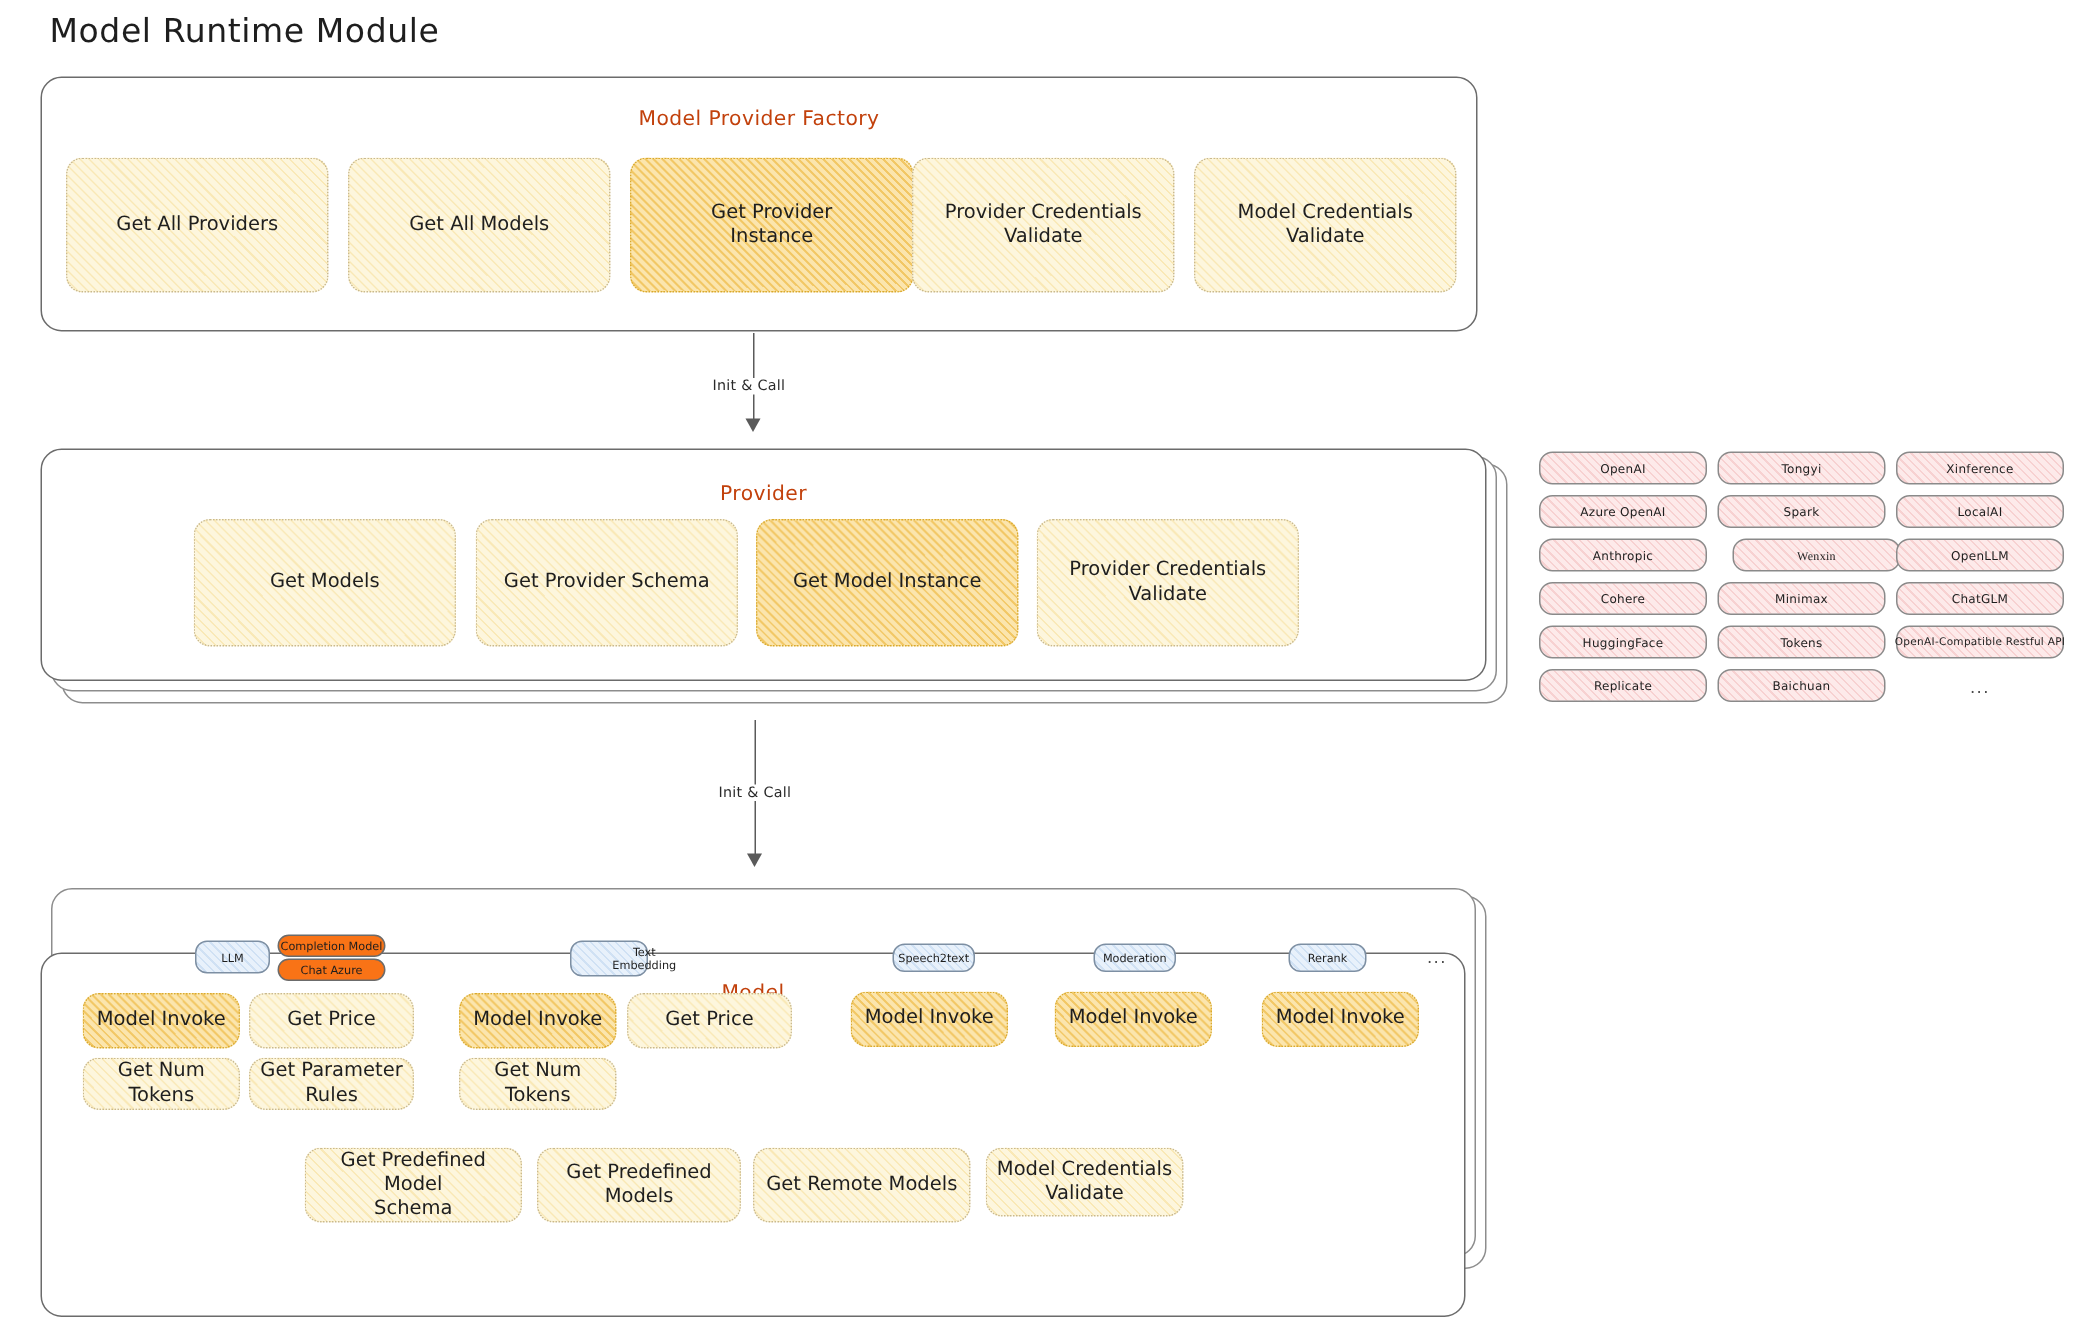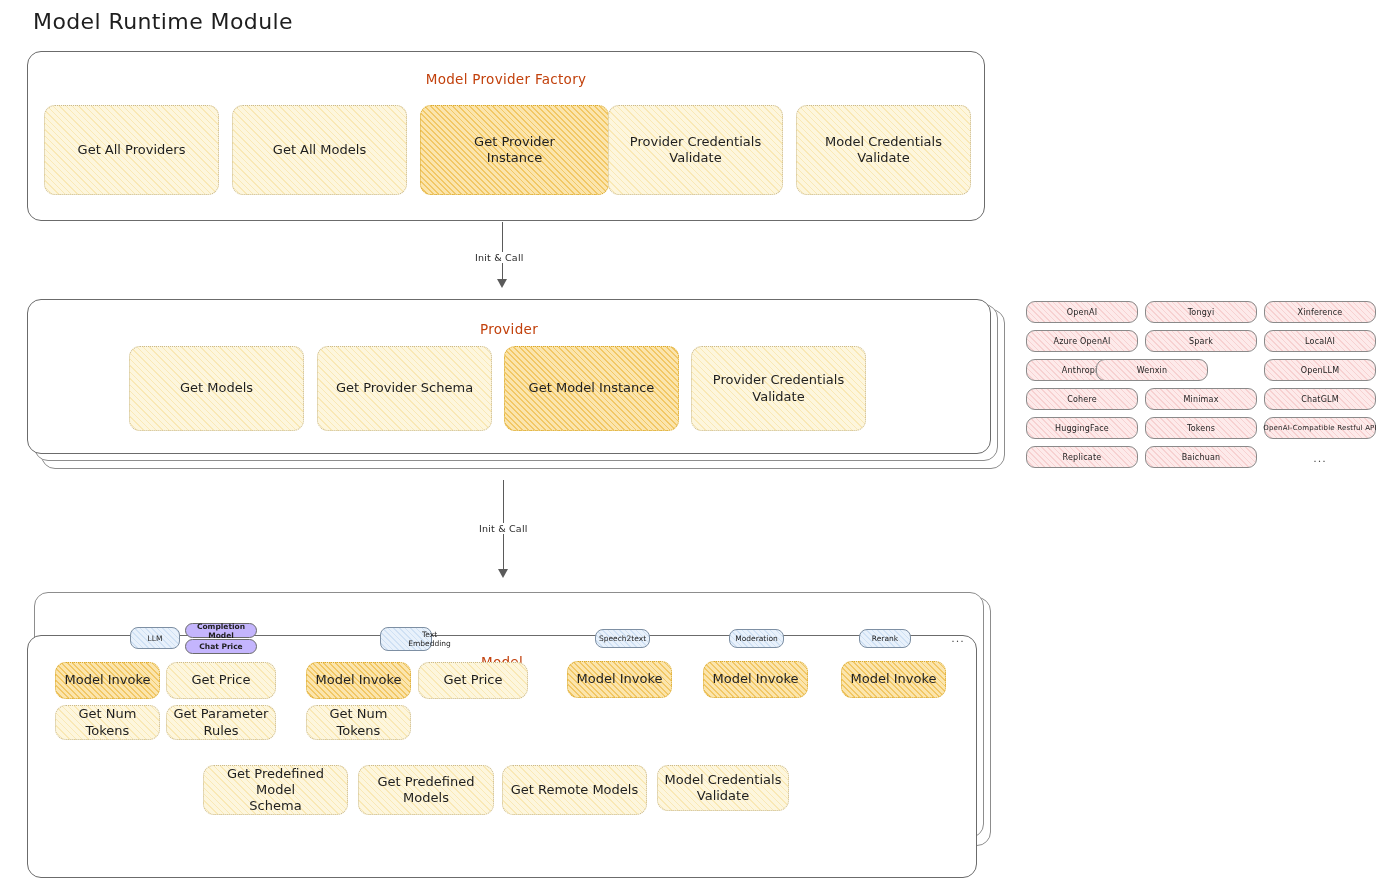--- a/index.html
+++ b/index.html
@@ -132,24 +132,23 @@
     display: flex;
     align-items: center;
     justify-content: center;
     text-align: center;
     font-size: 7.5px;
     line-height: 1.2;
     color: #1e1e1e;
     white-space: pre-line;
   }
   .tag.plain {
-    background-color: #c4b5fd;
+    background-color: #f97316;
     background-image: none;
     border-color: #6b6b6b;
-    font-weight: bold;
   }
 
   
   .arrow-line {
     position: absolute;
     width: 0;
     border-left: 1.2px solid #5a5a5a;
   }
   .arrow-head {
     position: absolute;
@@ -202,21 +201,21 @@
 
 <div class="pill" style="left:1026px; top:301px; width:112px; height:22px;">OpenAI</div>
 <div class="pill" style="left:1026px; top:330px; width:112px; height:22px;">Azure OpenAI</div>
 <div class="pill" style="left:1026px; top:359px; width:112px; height:22px;">Anthropic</div>
 <div class="pill" style="left:1026px; top:388px; width:112px; height:22px;">Cohere</div>
 <div class="pill" style="left:1026px; top:417px; width:112px; height:22px;">HuggingFace</div>
 <div class="pill" style="left:1026px; top:446px; width:112px; height:22px;">Replicate</div>
 
 <div class="pill" style="left:1145px; top:301px; width:112px; height:22px;">Tongyi</div>
 <div class="pill" style="left:1145px; top:330px; width:112px; height:22px;">Spark</div>
-<div class="pill" style="left:1096px; top:359px; width:112px; height:22px;">Wenxin</div>
+<div class="pill" style="left:1155px; top:359px; width:112px; height:22px;font-family:Liberation Serif, serif;">Wenxin</div>
 <div class="pill" style="left:1145px; top:388px; width:112px; height:22px;">Minimax</div>
 <div class="pill" style="left:1145px; top:417px; width:112px; height:22px;">Tokens</div>
 <div class="pill" style="left:1145px; top:446px; width:112px; height:22px;">Baichuan</div>
 
 <div class="pill" style="left:1264px; top:301px; width:112px; height:22px;">Xinference</div>
 <div class="pill" style="left:1264px; top:330px; width:112px; height:22px;">LocalAI</div>
 <div class="pill" style="left:1264px; top:359px; width:112px; height:22px;">OpenLLM</div>
 <div class="pill" style="left:1264px; top:388px; width:112px; height:22px;">ChatGLM</div>
 <div class="pill" style="left:1264px; top:417px; width:112px; height:22px; font-size:7px;">OpenAI-Compatible Restful API</div>
 <div class="ellipsis-txt" style="left:1264px; top:452px; width:112px;">...</div>
@@ -226,21 +225,21 @@
 <div class="arrow-label" style="left:476px; top:523px;">Init &amp; Call</div>
 
 <div class="deck" style="left:41px; top:597px; width:950px; height:249px;"></div>
 <div class="deck" style="left:34px; top:592px; width:950px; height:246px;"></div>
 <div class="container" style="left:27px; top:587px; width:950px; height:243px;margin-top:48px;">
   <div class="container-title" style="top:18px;">Model</div>
 </div>
 
 <div class="tag" style="left:130px; top:627px; width:50px; height:22px;">LLM</div>
 <div class="tag plain" style="left:185px; top:623px; width:72px; height:15px;">Completion Model</div>
-<div class="tag plain" style="left:185px; top:639px; width:72px; height:15px;">Chat Price</div>
+<div class="tag plain" style="left:185px; top:639px; width:72px; height:15px;">Chat Azure</div>
 <div class="mbox dark" style="left:55px; top:662px; width:105px; height:37px;">Model Invoke</div>
 <div class="mbox" style="left:166px; top:662px; width:110px; height:37px;">Get Price</div>
 <div class="mbox" style="left:55px; top:705px; width:105px; height:35px;">Get Num Tokens</div>
 <div class="mbox" style="left:166px; top:705px; width:110px; height:35px; white-space:pre-line;">Get Parameter
 Rules</div>
 
 <div class="tag" style="left:380px; top:627px; width:52px; height:24px;padding-left:47px;">Text
 Embedding</div>
 <div class="mbox dark" style="left:306px; top:662px; width:105px; height:37px;">Model Invoke</div>
 <div class="mbox" style="left:418px; top:662px; width:110px; height:37px;">Get Price</div>

